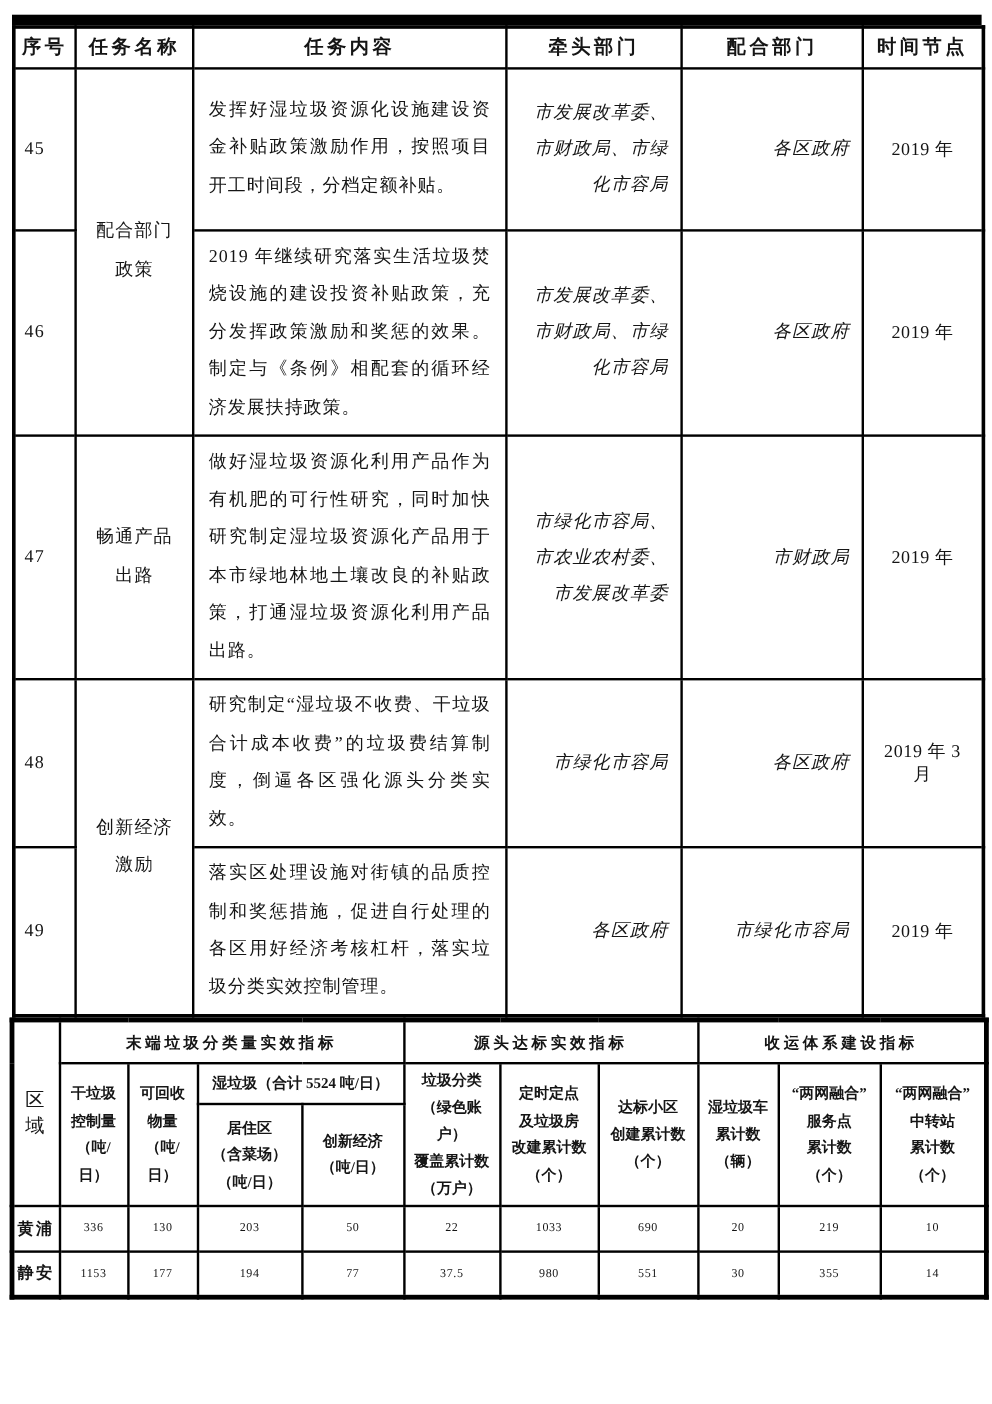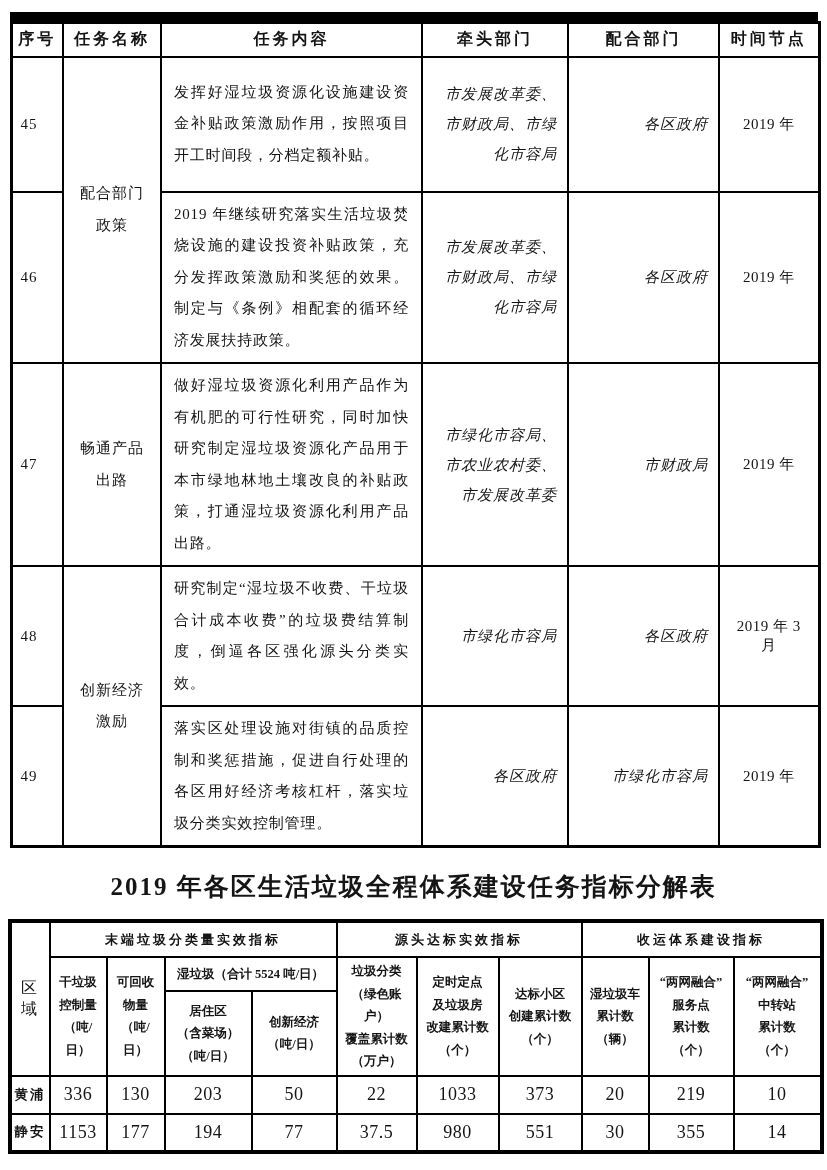--- a/index.html
+++ b/index.html
@@ -40,21 +40,21 @@
   .big-title { text-align: center; font-weight: bold; font-size: 25px; letter-spacing: 2px; margin: 22px 0 16px 0; }
 
   
   .t2 { border: 4px solid #000; font-size: 12.5px; width: 812px; margin-left: -2px; }
   .t2 th, .t2 td { border: 2px solid #000; vertical-align: middle; text-align: center; padding: 2px 2px; }
   .t2 .grp { font-weight: bold; height: 36px; letter-spacing: 3px; font-size: 13px; }
   .t2 .sub { font-weight: bold; white-space: pre-line; line-height: 1.8; font-size: 12.5px; }
   .t2 .wetrow { height: 34px; font-weight: bold; }
   .t2 .region-h { font-weight: normal; letter-spacing: 2px; font-size: 16px; }
   .t2 .region { font-weight: bold; letter-spacing: 2px; font-size: 13.5px; }
-  .t2 .val { font-size: 18px; height: 38px; letter-spacing: 0.5px; }
+  .t2 .val { font-size: 10px; height: 38px; letter-spacing: 0.5px; }
 </style>
 </head>
 <body>
 
 <div class="page">
   <div class="inner">
 
     <div class="topbar"></div>
 
     <table class="t1">
@@ -114,21 +114,20 @@
         <tr class="r49">
           <td class="no">49</td>
           <td class="content">落实区处理设施对街镇的品质控制和奖惩措施，促进自行处理的各区用好经济考核杠杆，落实垃圾分类实效控制管理。</td>
           <td class="dept">各区政府</td>
           <td class="dept">市绿化市容局</td>
           <td class="time">2019 年</td>
         </tr>
       </tbody>
     </table>
 
-    <div class="big-title">2019 年各区生活垃圾全程体系建设任务指标分解表</div>
 
     <table class="t2">
       <colgroup>
         <col style="width:40px">
           <col style="width:57px">
           <col style="width:58px">
           <col style="width:87px">
         <col style="width:85px">
           <col style="width:80px">
           <col style="width:82px">
@@ -185,21 +184,21 @@
       </thead>
       <tbody>
         <tr>
           <td class="region">黄浦</td>
           <td class="val">336</td>
           <td class="val">130</td>
           <td class="val">203</td>
           <td class="val">50</td>
           <td class="val">22</td>
           <td class="val">1033</td>
-          <td class="val">373</td>
+          <td class="val">690</td>
           <td class="val">20</td>
           <td class="val">219</td>
           <td class="val">10</td>
         </tr>
         <tr>
           <td class="region">静安</td>
           <td class="val">1153</td>
           <td class="val">177</td>
           <td class="val">194</td>
           <td class="val">77</td>

